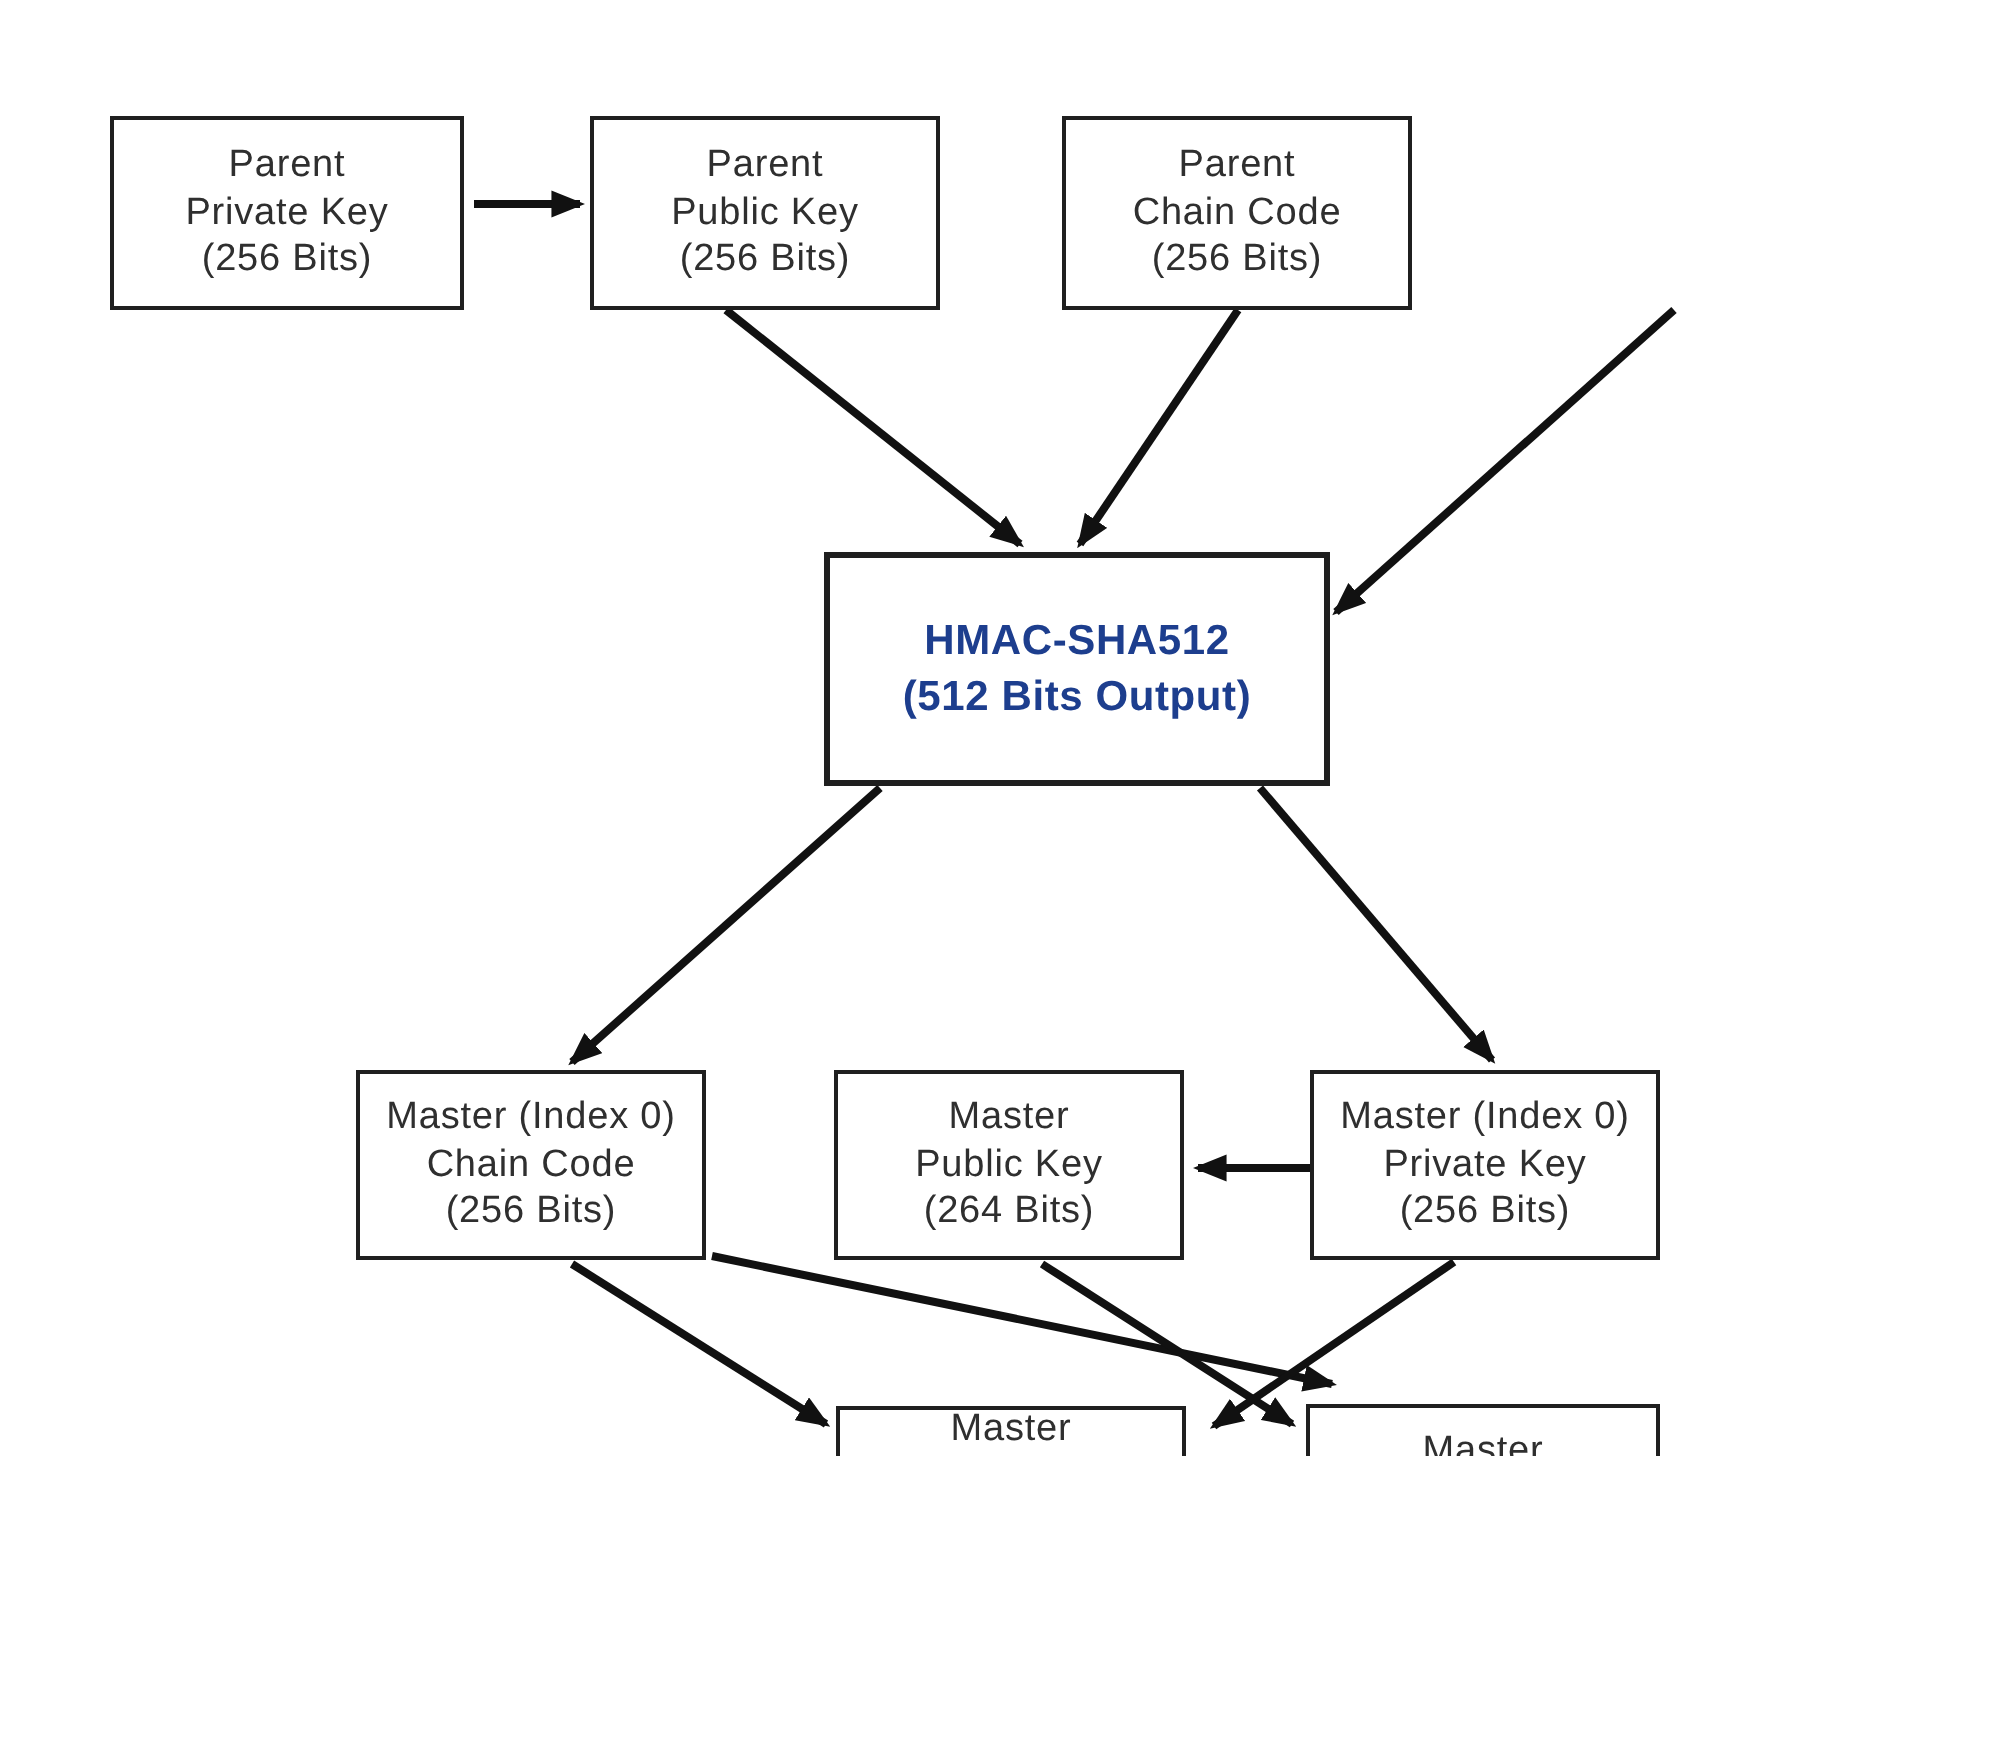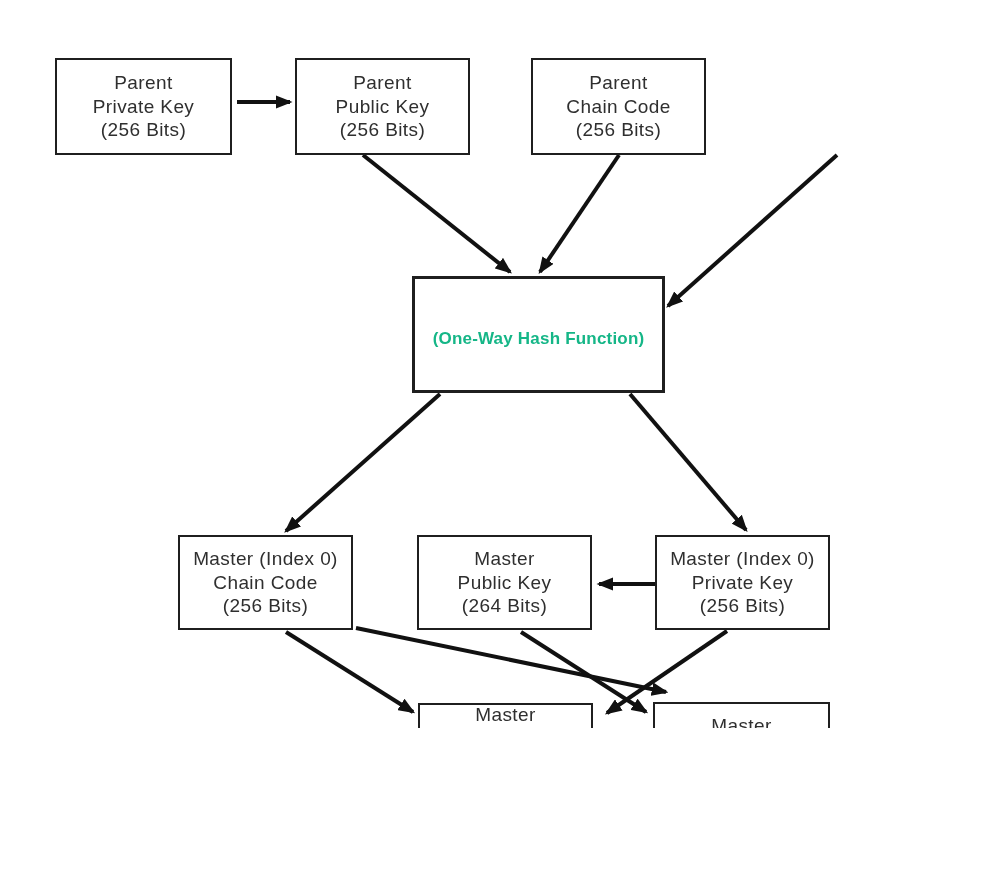--- a/index.html
+++ b/index.html
@@ -92,21 +92,22 @@
   <div class="node" id="n-parent-public" style="border-color: rgb(31, 31, 31); color: rgb(47, 47, 47);">Parent
 Public Key
 (256 Bits)</div>
 
   <div class="node" id="n-parent-chain" style="border-color: rgb(31, 31, 31); color: rgb(47, 47, 47);">Parent
 Chain Code
 (256 Bits)</div>
 
 
   <div class="node" id="n-hmac" style="border-color: rgb(31, 31, 31); color: rgb(47, 47, 47);">
-    <div class="hmac-subtitle" style="color: rgb(21, 182, 135);">(One-Way Hash Function)</div>
+    <div class="hmac-title" style="color: rgb(29, 62, 142);">HMAC-SHA512
+(512 Bits Output)</div>
   </div>
 
   <div class="node" id="n-master-chain" style="border-color: rgb(31, 31, 31); color: rgb(47, 47, 47);">Master (Index 0)
 Chain Code
 (256 Bits)</div>
 
   <div class="node" id="n-master-public" style="border-color: rgb(31, 31, 31); color: rgb(47, 47, 47);">Master
 Public Key
 (264 Bits)</div>
 

